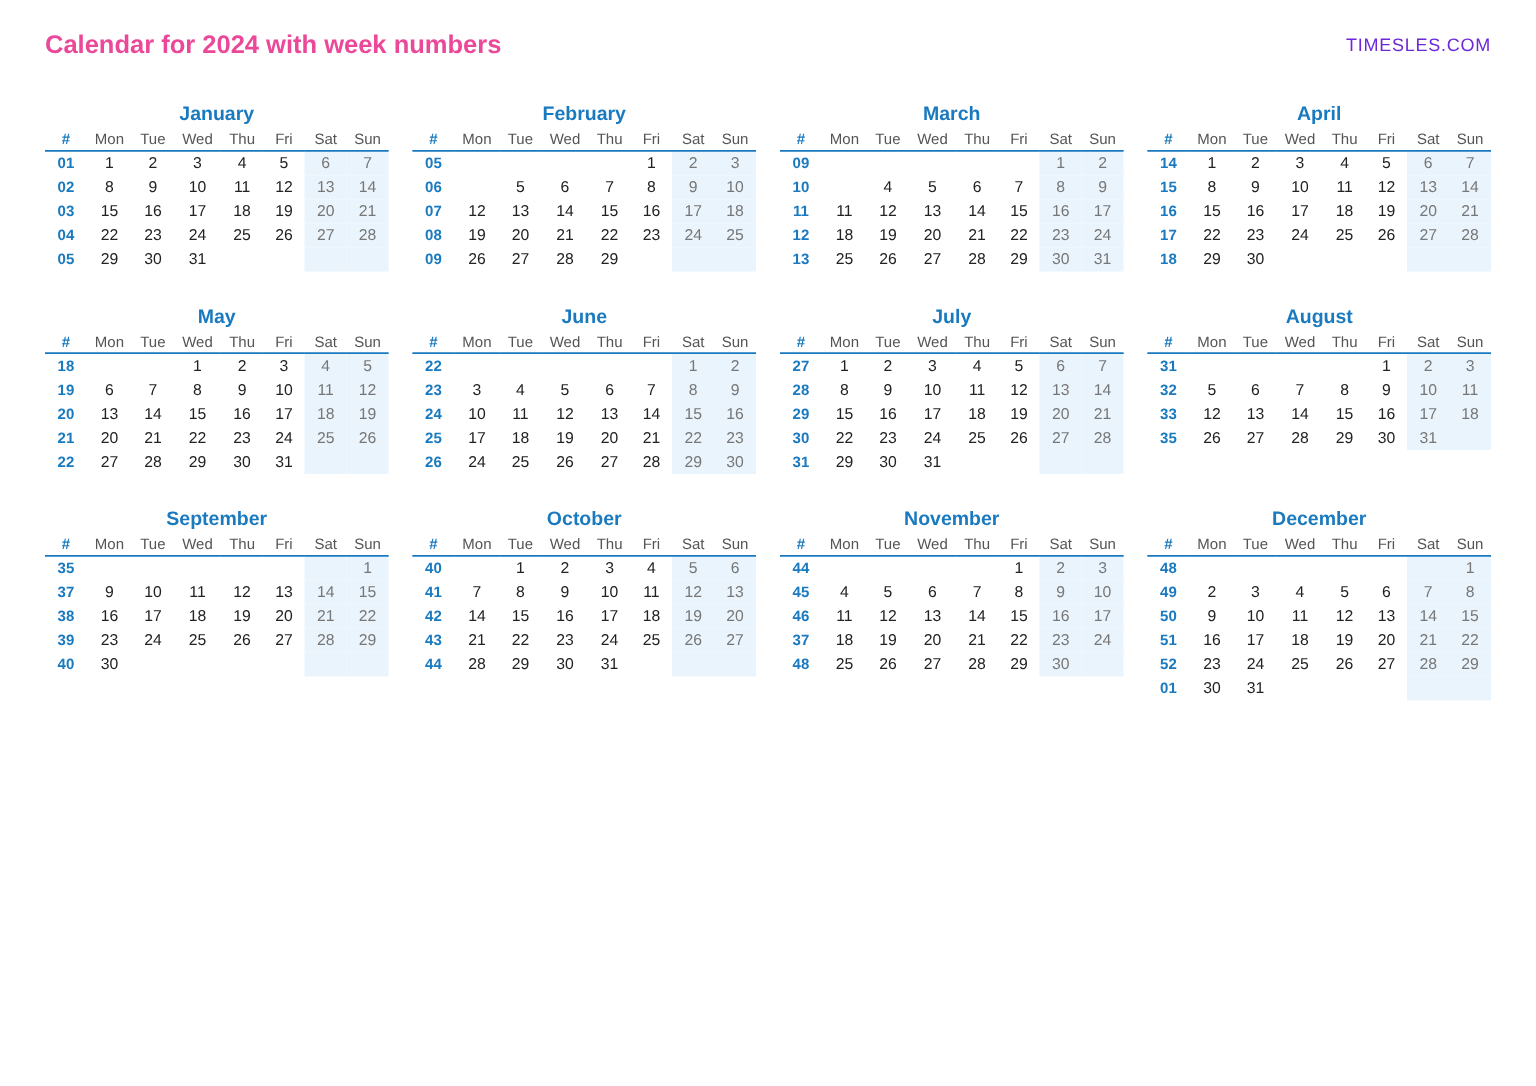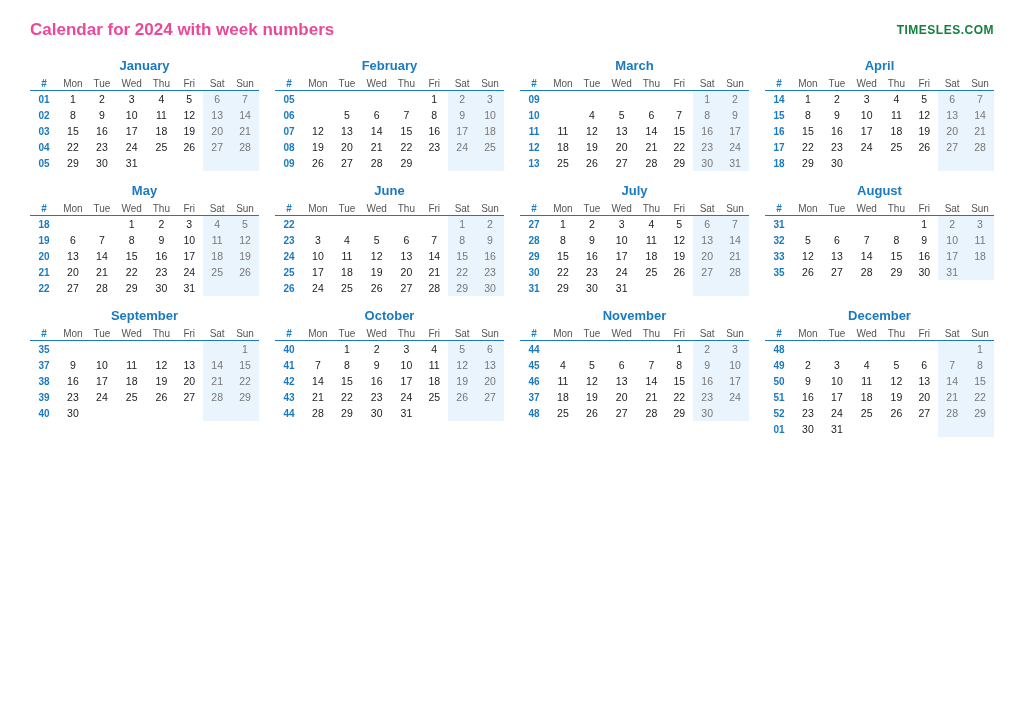--- a/index.html
+++ b/index.html
@@ -16,39 +16,40 @@
       align-items: center;
       margin-bottom: 18px;
     }
     .page-title {
       font-size: 17px;
       font-weight: bold;
       color: #ec4899;
     }
     .site-name {
       font-size: 12px;
-      color: #15803d;
-      font-weight: bold;
+      color: #6d28d9;
+      font-weight: normal;
       letter-spacing: 0.5px;
       margin-left: 11px;
     }
     .calendar-grid {
       display: grid;
       grid-template-columns: repeat(4, 1fr);
       gap: 12px 16px;
     }
     .month-block {
       min-width: 0;
     }
     .month-title {
       text-align: center;
       color: #1a7abf;
       font-size: 13px;
       font-weight: bold;
       margin-bottom: 4px;
+      margin-top: 10px;
     }
     .month-table {
       width: 100%;
       border-collapse: collapse;
     }
     .month-table th {
       text-align: center;
       font-size: 10px;
       color: #555;
       font-weight: normal;

